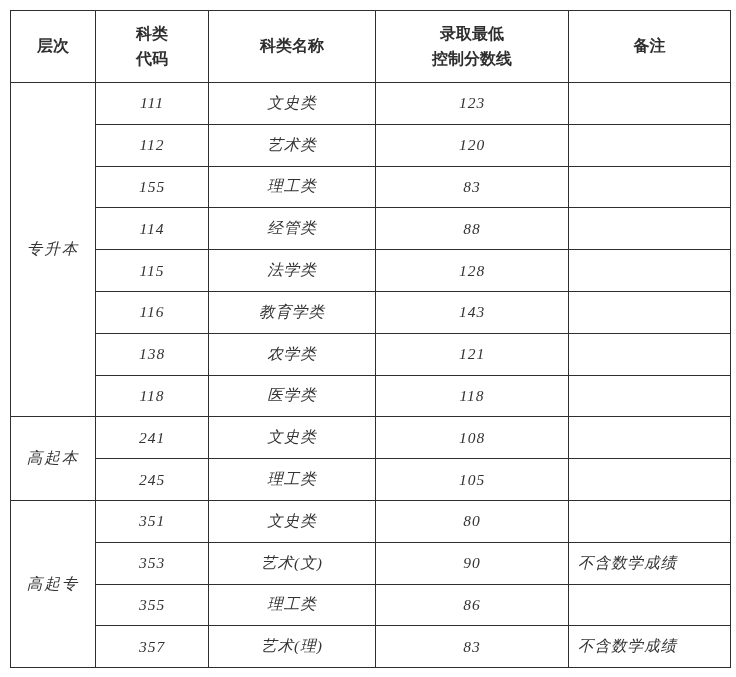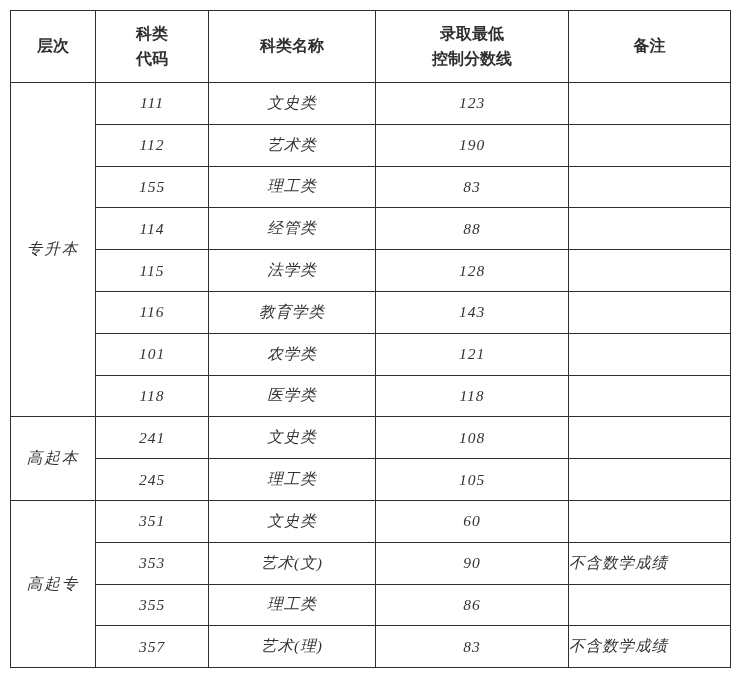--- a/index.html
+++ b/index.html
@@ -47,20 +47,21 @@
     height: 41.8px;
     letter-spacing: 1px;
     font-style: italic;
   }
   .score-table tbody td.level-cell {
     font-size: 15.5px;
     letter-spacing: 2px;
   }
   .score-table tbody td.remark-cell {
     text-align: left;
+    padding-left: 9px;
   }
 </style>
 </head>
 <body>
 
 <div class="page">
   <table class="score-table">
     <colgroup>
       <col style="width:85px">
       <col style="width:113px">
@@ -83,21 +84,21 @@
         <tr>
           <td rowspan="8" class="level-cell">专升本</td>
           <td>111</td>
           <td>文史类</td>
           <td>123</td>
           <td class="remark-cell"></td>
         </tr>
         <tr>
           <td>112</td>
           <td>艺术类</td>
-          <td>190</td>
+          <td>120</td>
           <td class="remark-cell"></td>
         </tr>
         <tr>
           <td>155</td>
           <td>理工类</td>
           <td>83</td>
           <td class="remark-cell"></td>
         </tr>
         <tr>
           <td>114</td>
@@ -111,21 +112,21 @@
           <td>128</td>
           <td class="remark-cell"></td>
         </tr>
         <tr>
           <td>116</td>
           <td>教育学类</td>
           <td>143</td>
           <td class="remark-cell"></td>
         </tr>
         <tr>
-          <td>101</td>
+          <td>138</td>
           <td>农学类</td>
           <td>121</td>
           <td class="remark-cell"></td>
         </tr>
         <tr>
           <td>118</td>
           <td>医学类</td>
           <td>118</td>
           <td class="remark-cell"></td>
         </tr>
@@ -139,21 +140,21 @@
         <tr>
           <td>245</td>
           <td>理工类</td>
           <td>105</td>
           <td class="remark-cell"></td>
         </tr>
         <tr>
           <td rowspan="4" class="level-cell">高起专</td>
           <td>351</td>
           <td>文史类</td>
-          <td>60</td>
+          <td>80</td>
           <td class="remark-cell"></td>
         </tr>
         <tr>
           <td>353</td>
           <td>艺术(文)</td>
           <td>90</td>
           <td class="remark-cell">不含数学成绩</td>
         </tr>
         <tr>
           <td>355</td>

